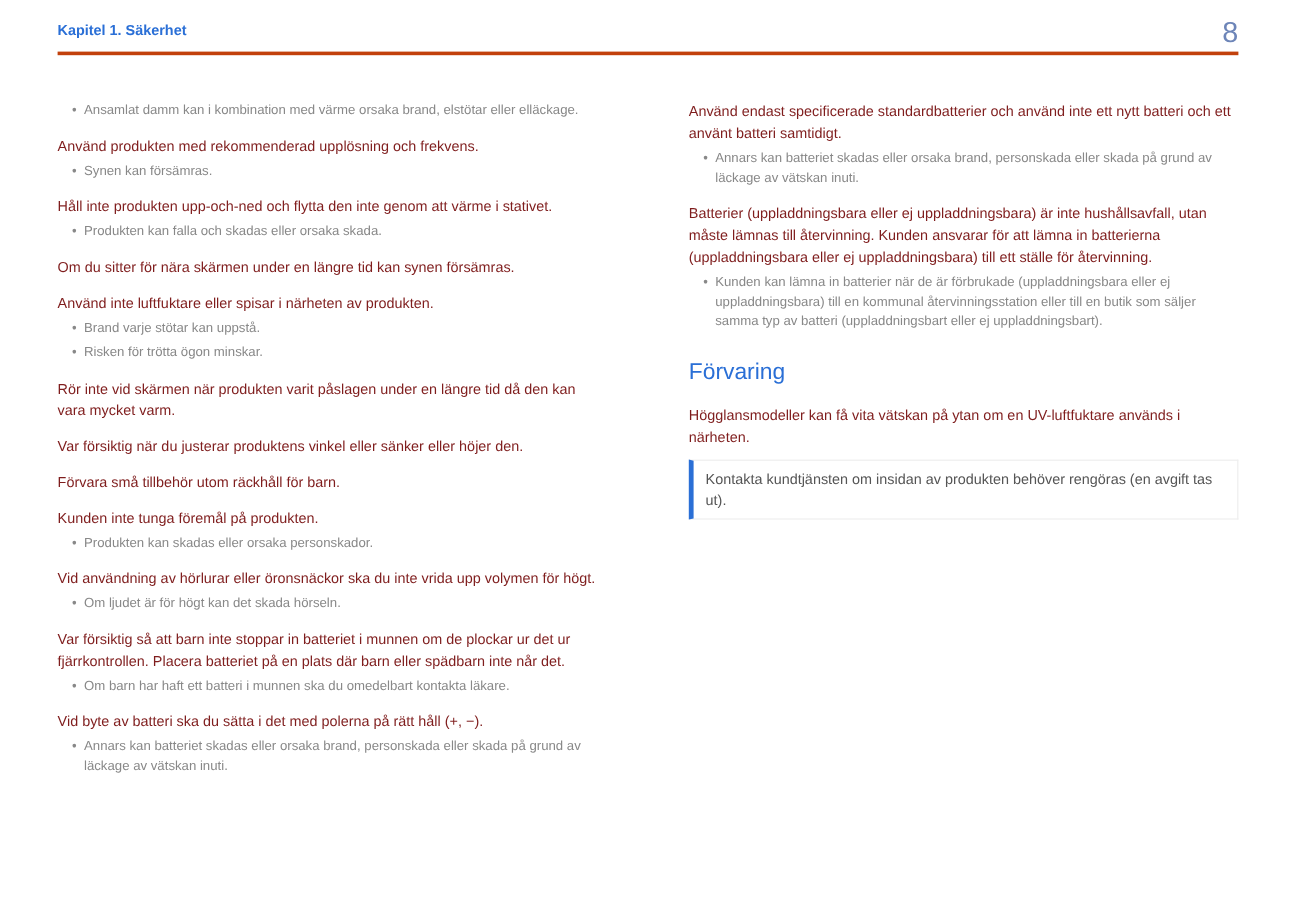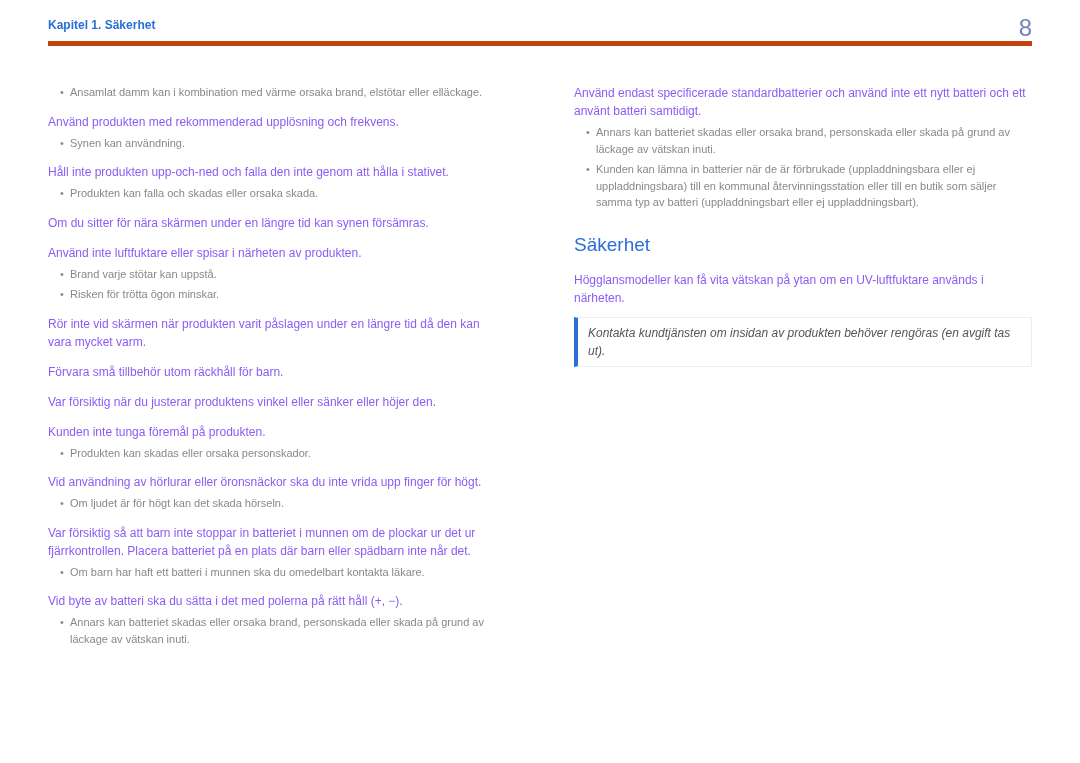--- a/index.html
+++ b/index.html
@@ -16,21 +16,21 @@
     font-size: 12px;
     line-height: 1.5;
   }
   .page {
     padding: 16px 48px 30px 48px;
     display: flex;
     flex-direction: column;
   }
   .header {
     height: 30px;
-    border-bottom: 5px solid #c2410c;
+    border-bottom: 3px solid #c2410c;
     display: flex;
     justify-content: space-between;
     align-items: flex-start;
     margin-bottom: 38px;
     padding-bottom: 2px;
   }
   .chapter-label {
     font-size: 12px;
     color: #2a6fd6;
     font-weight: 600;
@@ -45,21 +45,21 @@
     display: flex;
     gap: 68px;
   }
   .col {
     flex: 1;
     font-size: 12px;
     color: #555;
   }
   .bold-line {
     font-weight: 400;
-    color: #8b5cf6;
+    color: #7f1d1d;
     margin-top: 12px;
     margin-bottom: 4px;
   }
   ul {
     list-style: none;
     margin-left: 12px;
     margin-bottom: 4px;
     color: #888;
     font-size: 11px;
   }
@@ -84,72 +84,71 @@
   .info-box {
     border-left: 4px solid #2a6fd6;
     padding: 6px 10px;
     margin-top: 10px;
     background: #fff;
     border-top: 1px solid #eee;
     border-right: 1px solid #eee;
     border-bottom: 1px solid #eee;
     font-size: 12px;
     color: #555;
-    font-style: italic;
   }
 </style>
 </head>
 <body>
 
 <div class="page">
   <div class="header">
     <span class="chapter-label">Kapitel 1. Säkerhet</span>
     <span class="page-number">8</span>
   </div>
 
   <div class="columns">
 
     <div class="col">
       <ul>
         <li>Ansamlat damm kan i kombination med värme orsaka brand, elstötar eller elläckage.</li>
       </ul>
 
       <p class="bold-line">Använd produkten med rekommenderad upplösning och frekvens.</p>
       <ul>
-        <li>Synen kan användning.</li>
+        <li>Synen kan försämras.</li>
       </ul>
 
-      <p class="bold-line">Håll inte produkten upp-och-ned och falla den inte genom att hålla i stativet.</p>
+      <p class="bold-line">Håll inte produkten upp-och-ned och flytta den inte genom att värme i stativet.</p>
       <ul>
         <li>Produkten kan falla och skadas eller orsaka skada.</li>
       </ul>
 
       <p class="bold-line">Om du sitter för nära skärmen under en längre tid kan synen försämras.</p>
 
       <p class="bold-line">Använd inte luftfuktare eller spisar i närheten av produkten.</p>
       <ul>
         <li>Brand varje stötar kan uppstå.</li>
       </ul>
 
       <ul>
         <li>Risken för trötta ögon minskar.</li>
       </ul>
 
       <p class="bold-line">Rör inte vid skärmen när produkten varit påslagen under en längre tid då den kan vara mycket varm.</p>
 
+      <p class="bold-line">Var försiktig när du justerar produktens vinkel eller sänker eller höjer den.</p>
+
       <p class="bold-line">Förvara små tillbehör utom räckhåll för barn.</p>
-
-      <p class="bold-line">Var försiktig när du justerar produktens vinkel eller sänker eller höjer den.</p>
 
       <p class="bold-line">Kunden inte tunga föremål på produkten.</p>
       <ul>
         <li>Produkten kan skadas eller orsaka personskador.</li>
       </ul>
 
-      <p class="bold-line">Vid användning av hörlurar eller öronsnäckor ska du inte vrida upp finger för högt.</p>
+      <p class="bold-line">Vid användning av hörlurar eller öronsnäckor ska du inte vrida upp volymen för högt.</p>
       <ul>
         <li>Om ljudet är för högt kan det skada hörseln.</li>
       </ul>
 
       <p class="bold-line">Var försiktig så att barn inte stoppar in batteriet i munnen om de plockar ur det ur fjärrkontrollen. Placera batteriet på en plats där barn eller spädbarn inte når det.</p>
       <ul>
         <li>Om barn har haft ett batteri i munnen ska du omedelbart kontakta läkare.</li>
       </ul>
 
       <p class="bold-line">Vid byte av batteri ska du sätta i det med polerna på rätt håll (+, −).</p>
@@ -157,24 +156,25 @@
         <li>Annars kan batteriet skadas eller orsaka brand, personskada eller skada på grund av läckage av vätskan inuti.</li>
       </ul>
     </div>
 
     <div class="col">
       <p class="bold-line" style="margin-top:0">Använd endast specificerade standardbatterier och använd inte ett nytt batteri och ett använt batteri samtidigt.</p>
       <ul>
         <li>Annars kan batteriet skadas eller orsaka brand, personskada eller skada på grund av läckage av vätskan inuti.</li>
       </ul>
 
+      <p class="bold-line">Batterier (uppladdningsbara eller ej uppladdningsbara) är inte hushållsavfall, utan måste lämnas till återvinning. Kunden ansvarar för att lämna in batterierna (uppladdningsbara eller ej uppladdningsbara) till ett ställe för återvinning.</p>
       <ul>
         <li>Kunden kan lämna in batterier när de är förbrukade (uppladdningsbara eller ej uppladdningsbara) till en kommunal återvinningsstation eller till en butik som säljer samma typ av batteri (uppladdningsbart eller ej uppladdningsbart).</li>
       </ul>
 
-      <h2 class="section-title">Säkerhet</h2>
+      <h2 class="section-title">Förvaring</h2>
       <p class="bold-line">Högglansmodeller kan få vita vätskan på ytan om en UV-luftfuktare används i närheten.</p>
 
       <div class="info-box">Kontakta kundtjänsten om insidan av produkten behöver rengöras (en avgift tas ut).</div>
     </div>
 
   </div>
 </div>
 
 </body></html>

